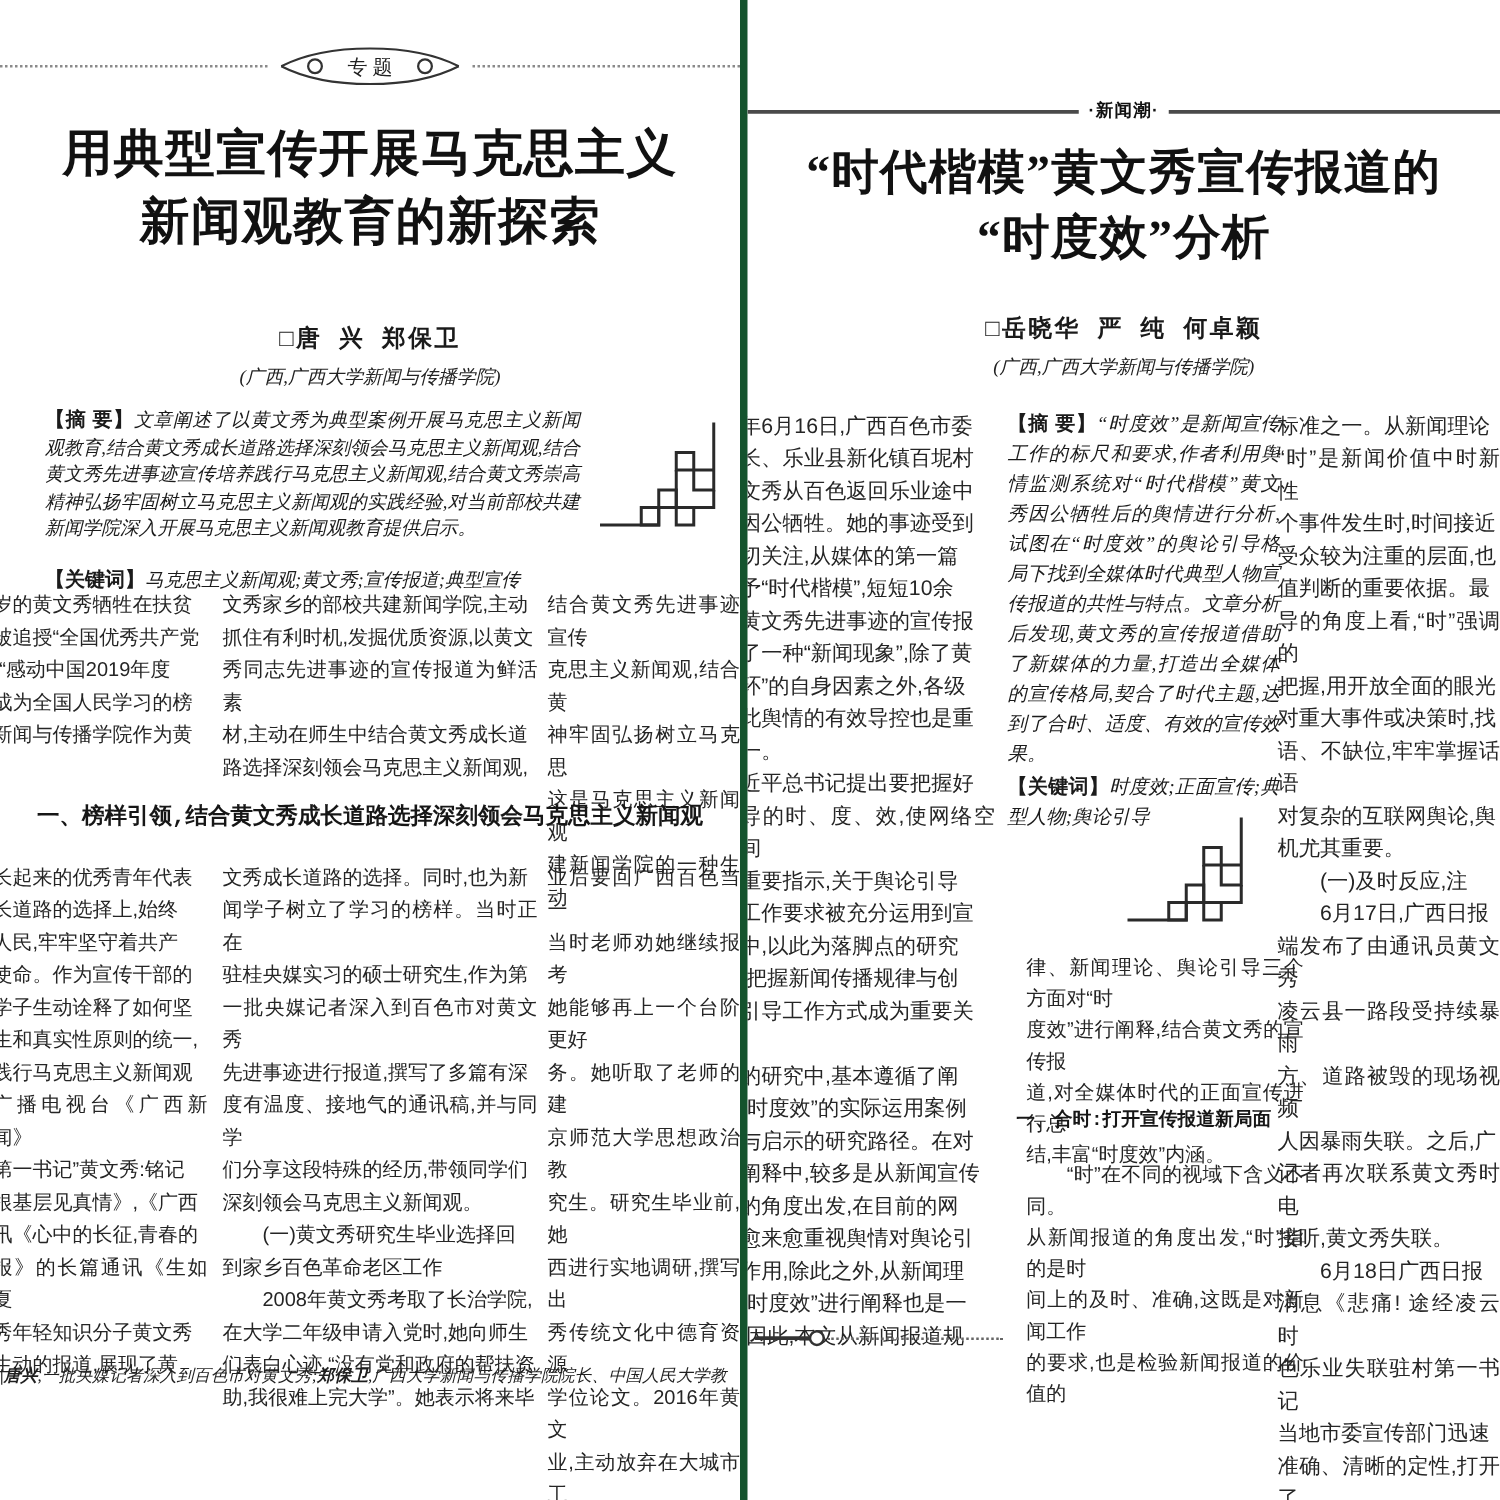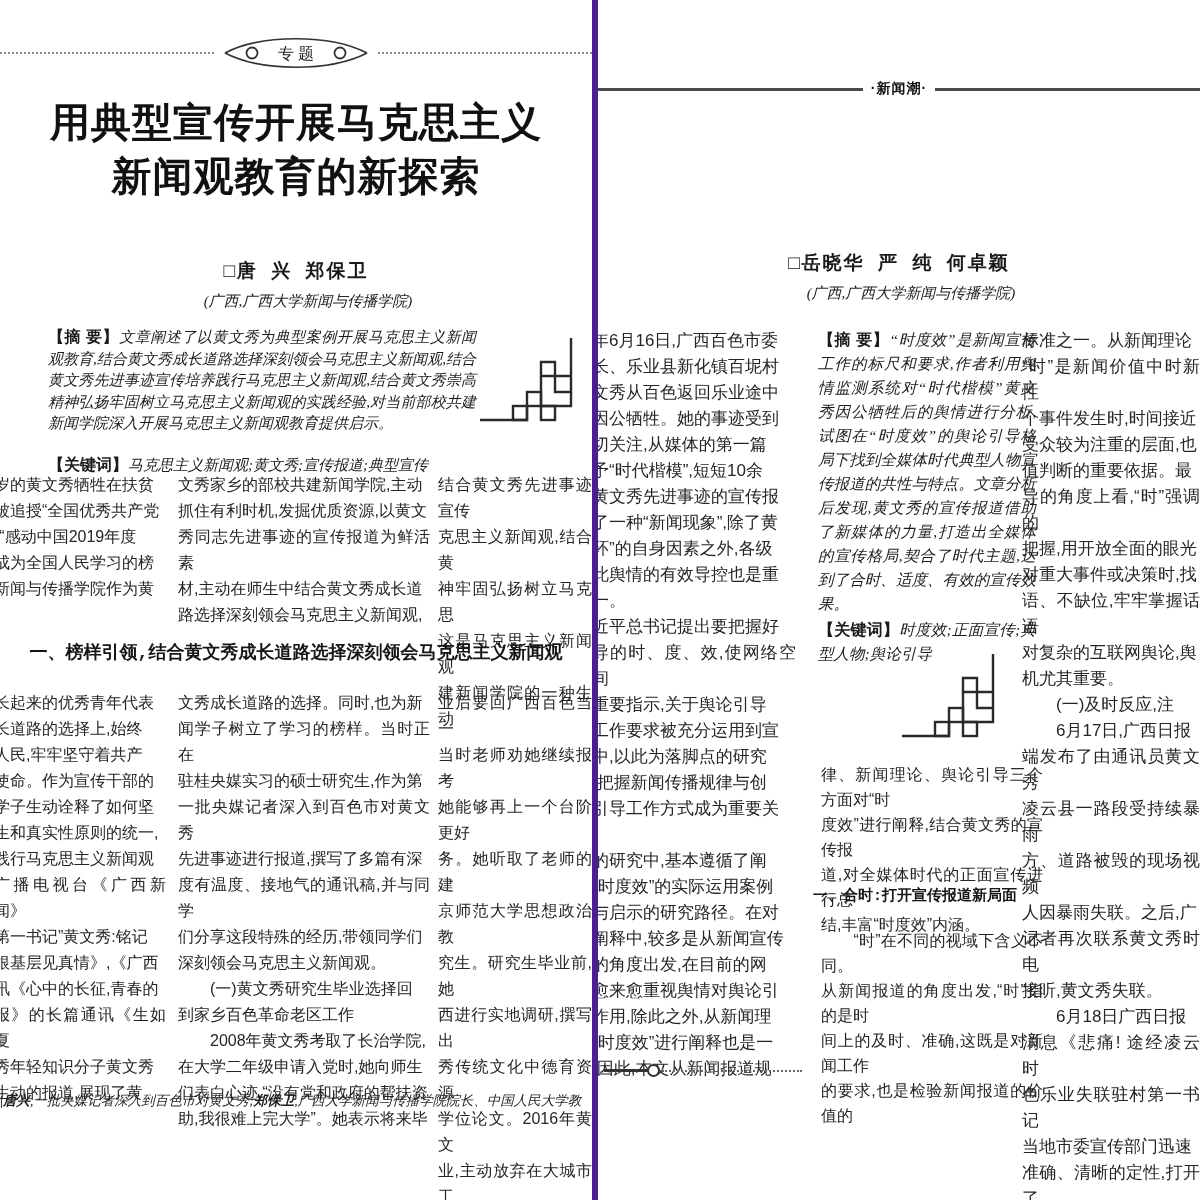--- a/index.html
+++ b/index.html
@@ -1,23 +1,23 @@
 <!DOCTYPE html>
 <html><head>
 <meta charset="utf-8">
 <style>
   html,body{margin:0;padding:0;background:#e8e8e8;}
-  .canvas{position:relative;width:1200px;height:1200px;background:#4c1d95;overflow:hidden;
+  .canvas{position:relative;width:1200px;height:1200px;background:#14532d;overflow:hidden;
           font-family:"Liberation Sans","DejaVu Sans",sans-serif;color:#222;}
   .page{position:absolute;top:0;height:1200px;overflow:hidden;background:#fff;}
   .page-l{left:0;width:592px;}
   .page-r{left:598px;width:602px;}
   .abs{position:absolute;}
   .center{text-align:center;font-family:Liberation Mono, monospace;}
-  .kai{font-family:"Liberation Serif","DejaVu Serif",serif;font-style:italic;padding-left:12px;}
+  .kai{font-family:"Liberation Serif","DejaVu Serif",serif;font-style:italic;}
   .big-title{font-family:"Liberation Serif","DejaVu Serif",serif;font-weight:bold;color:#111;
              letter-spacing:1px;}
   .l-title{top:96px;left:0;width:592px;font-size:40px;line-height:54px;}
   .l-sub{top:218px;left:0;width:592px;font-size:20px;color:#222;font-weight:bold;
          font-family:"Liberation Serif","DejaVu Serif",serif;}
   .l-auth{top:258px;left:0;width:592px;font-size:19px;font-weight:bold;color:#1a1a1a;letter-spacing:2px;}
   .l-affil{top:292px;left:0;width:592px;font-size:15px;color:#222;}
   .abs-block{font-size:15px;line-height:21.5px;text-align:justify;color:#1b1b1b;}
   .abs-label{font-weight:bold;font-style:normal;font-family:"Liberation Sans","DejaVu Sans",sans-serif;
              font-size:16px;}
@@ -158,20 +158,24 @@
   </div>
 
   <div class="page page-r">
 
     <div class="abs hdr-row" style="top:80px;left:0;width:602px;">
       <span class="thickline"></span>
       <span class="nlc-label">·新闻潮·</span>
       <span class="thickline"></span>
     </div>
 
+    <div class="abs center big-title" style="top:112px;left:0;width:602px;font-size:38px;line-height:52px;">
+      <div>“时代楷模”黄文秀宣传报道的</div>
+      <div>“时度效”分析</div>
+    </div>
 
     <div class="abs center" style="top:250px;left:0;width:602px;font-size:19px;font-weight:bold;letter-spacing:2px;color:#1a1a1a;">□岳晓华  严  纯  何卓颖</div>
     <div class="abs center kai" style="top:284px;left:0;width:602px;font-size:15px;">(广西,广西大学新闻与传播学院)</div>
 
     <div class="abs col clip f17 lh26" style="top:328px;left:-6px;width:204px;">年6月16日,广西百色市委
 长、乐业县新化镇百坭村
 文秀从百色返回乐业途中
 因公牺牲。她的事迹受到
 切关注,从媒体的第一篇
 予“时代楷模”,短短10余

